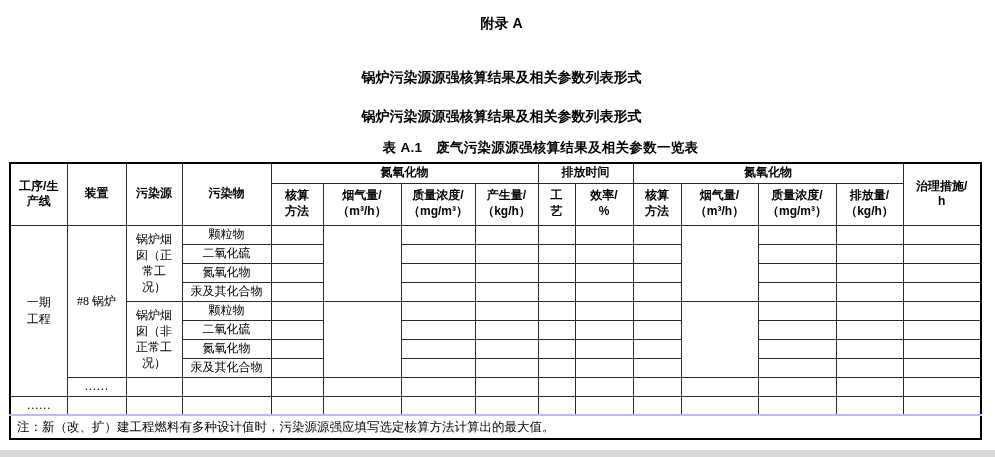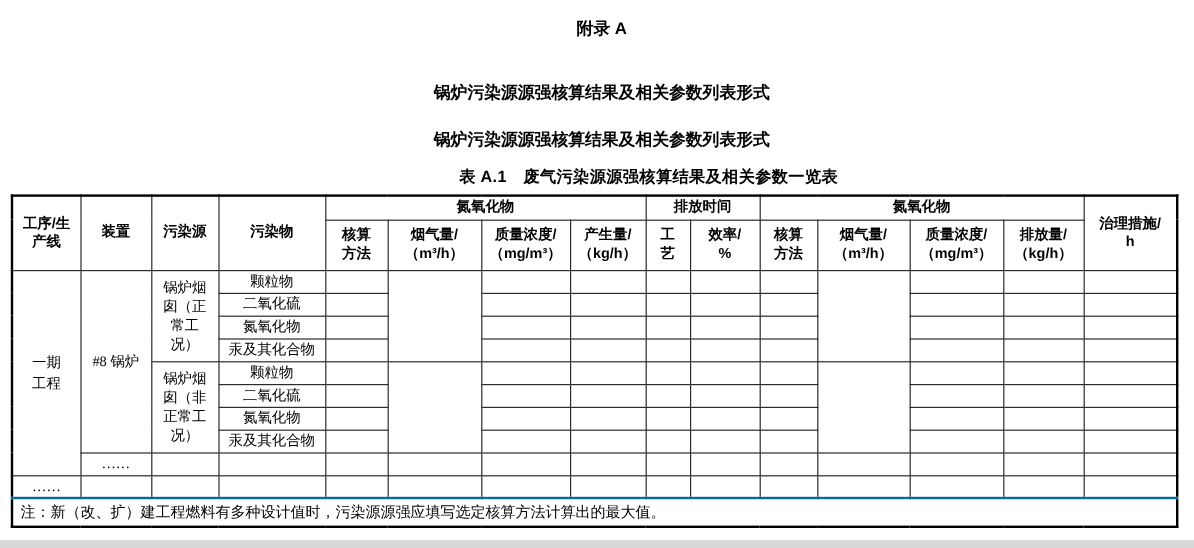--- a/index.html
+++ b/index.html
@@ -55,21 +55,21 @@
     line-height: 1.35;
   }
   tr.hrow1 { height: 20px; }
   tr.hrow2 { height: 42px; }
   tr.brow  { height: 19px; }
   tr.nrow  { height: 24px; }
   td.note-cell {
     text-align: left;
     font-size: 12.5px;
     padding: 2px 6px;
-    border-top: 2px solid #0369a1;
+    border-top: 2px solid #c4b5fd;
     white-space: normal;
   }
   .page-edge {
     position: absolute;
     left: 0;
     top: 450px;
     width: 995px;
     height: 7px;
     background: #d8d8d8;
   }

